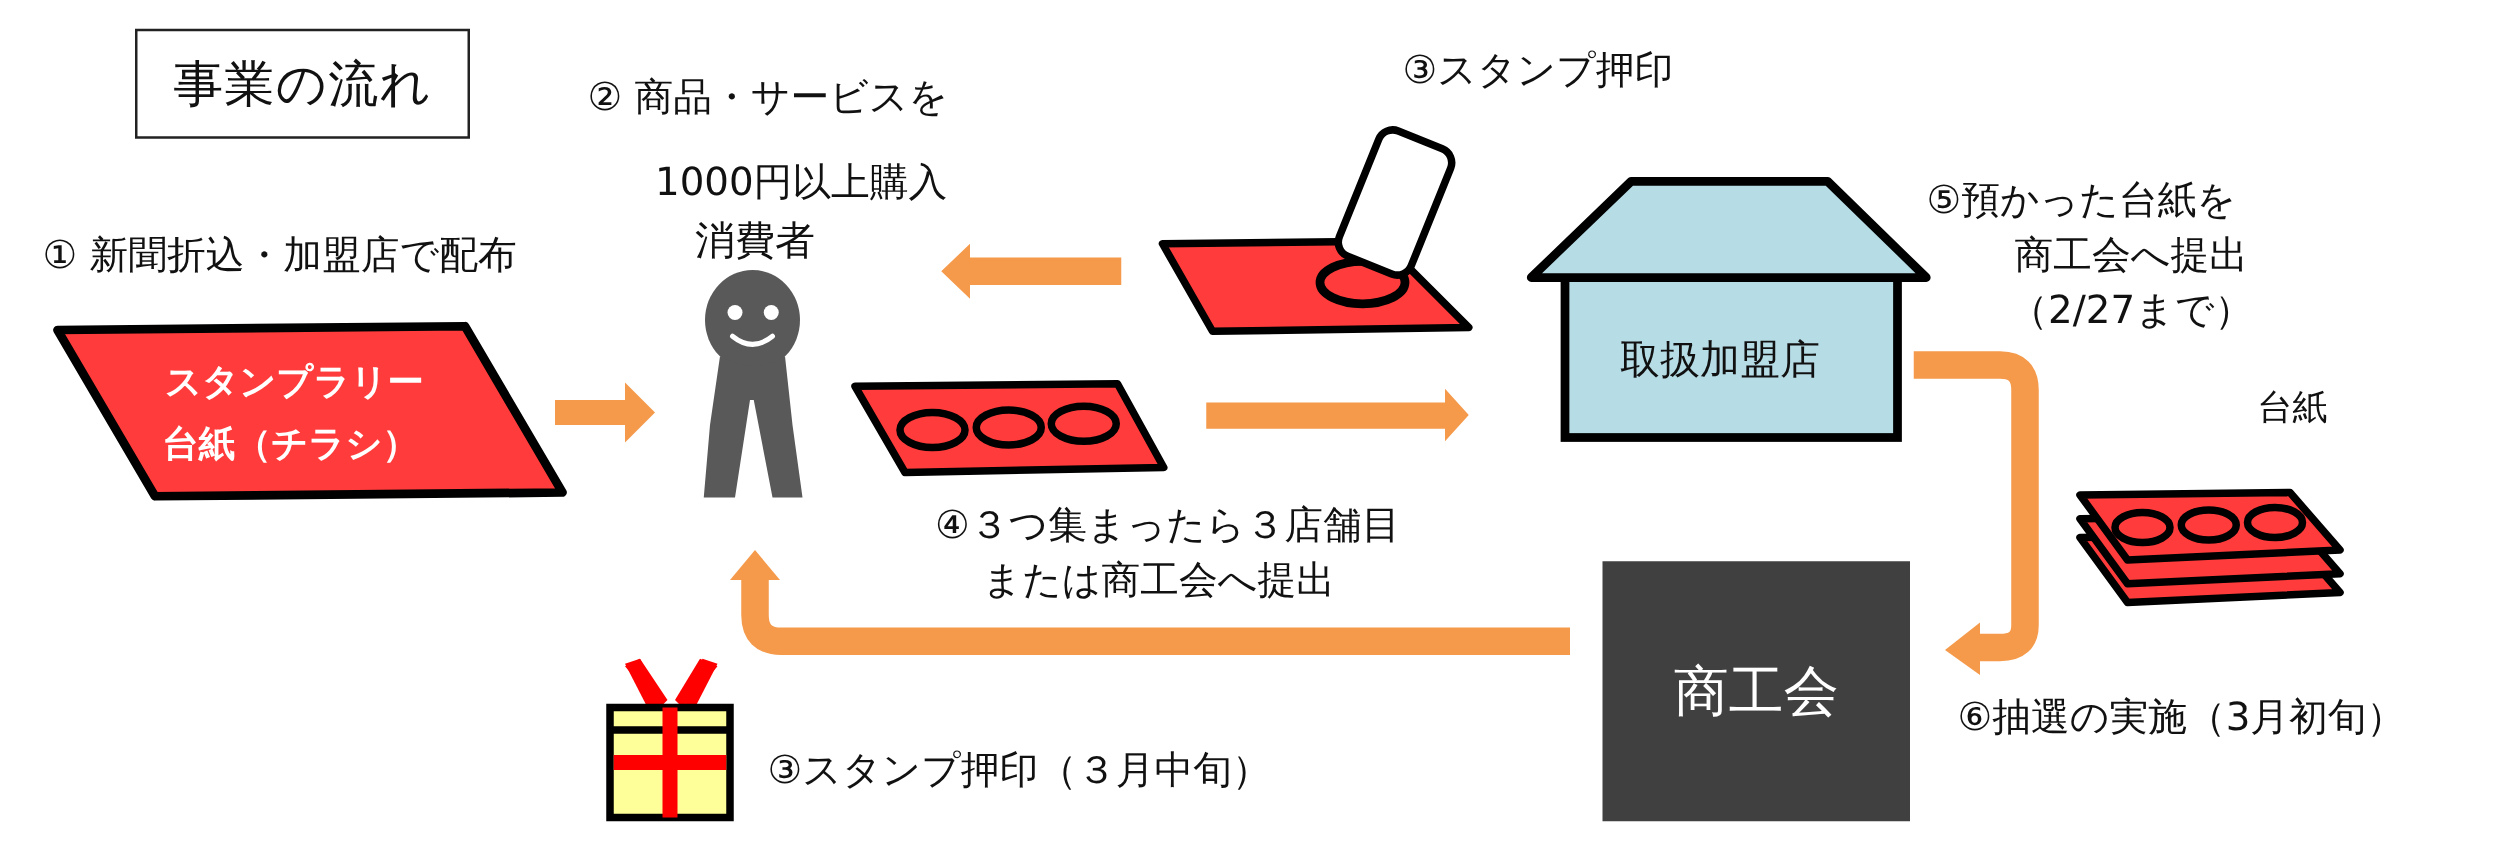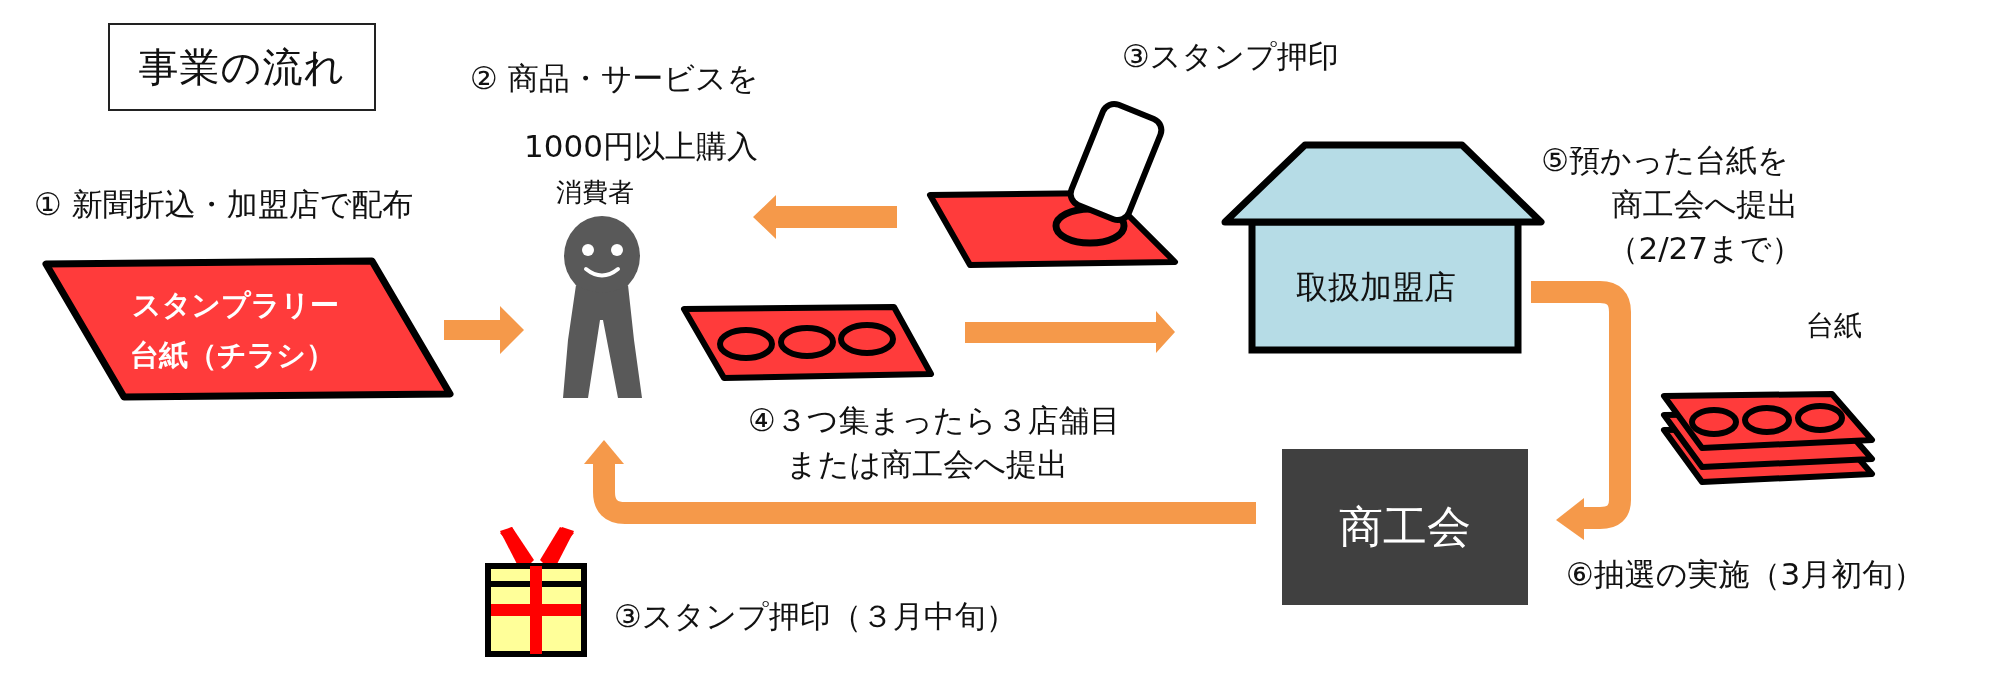--- a/index.html
+++ b/index.html
@@ -7,21 +7,21 @@
          font-family:"DejaVu Sans", "Liberation Sans", sans-serif; color:#111; }
   .abs { position:absolute; }
   .title-box { left:108px; top:23px; width:268px; height:88px; border:2px solid #222;
                box-sizing:border-box; display:flex; align-items:center; justify-content:center;
                font-size:40px; letter-spacing:1px; }
   .label { font-size:31px; line-height:44px; white-space:nowrap; }
   .label-c { text-align:center; }
   svg.canvas { position:absolute; left:0; top:0; }
   .flyer-text { font-size:29px; font-weight:bold; fill:#ffffff; }
   .house-text { font-size:32px; fill:#111; }
-  .chamber { left:1282px; top:449px; width:246px; height:156px; background:#404040;
+  .chamber { left:1282px; top:449px; width:246px; height:208px; background:#404040;
              display:flex; align-items:center; justify-content:center; color:#fff; font-size:44px; }
 </style>
 </head>
 <body>
 
 <div class="abs title-box">事業の流れ</div>
 
 <svg class="canvas" width="2000" height="685" viewBox="0 0 2000 685">
 
   <g>
@@ -90,21 +90,21 @@
     <rect x="530" y="566" width="12" height="88" fill="#ff0000"></rect>
     <rect x="491" y="604" width="90" height="12" fill="#ff0000"></rect>
   </g>
 </svg>
 
 <div class="abs label" style="left:34px; top:182px;">① 新聞折込・加盟店で配布</div>
 
 <div class="abs label" style="left:470px; top:56px;text-align:right;">② 商品・サービスを</div>
 <div class="abs label" style="left:524px; top:100px;margin-top:24px;">1000円以上購入</div>
 
-<div class="abs label" style="left:556px; top:170px; font-size:26px;">消費者</div>
+<div class="abs label" style="left:556px; top:170px; font-size:32px;">消費者</div>
 
 <div class="abs label" style="left:1122px; top:34px;">③スタンプ押印</div>
 
 <div class="abs label" style="left:748px; top:398px;">④３つ集まったら３店舗目</div>
 <div class="abs label" style="left:786px; top:442px;">または商工会へ提出</div>
 
 <div class="abs label label-c" style="left:1500px; top:138px; width:330px;">⑤預かった台紙を</div>
 <div class="abs label label-c" style="left:1540px; top:182px; width:330px;">商工会へ提出</div>
 <div class="abs label label-c" style="left:1540px; top:226px; width:330px;">（2/27まで）</div>
 

